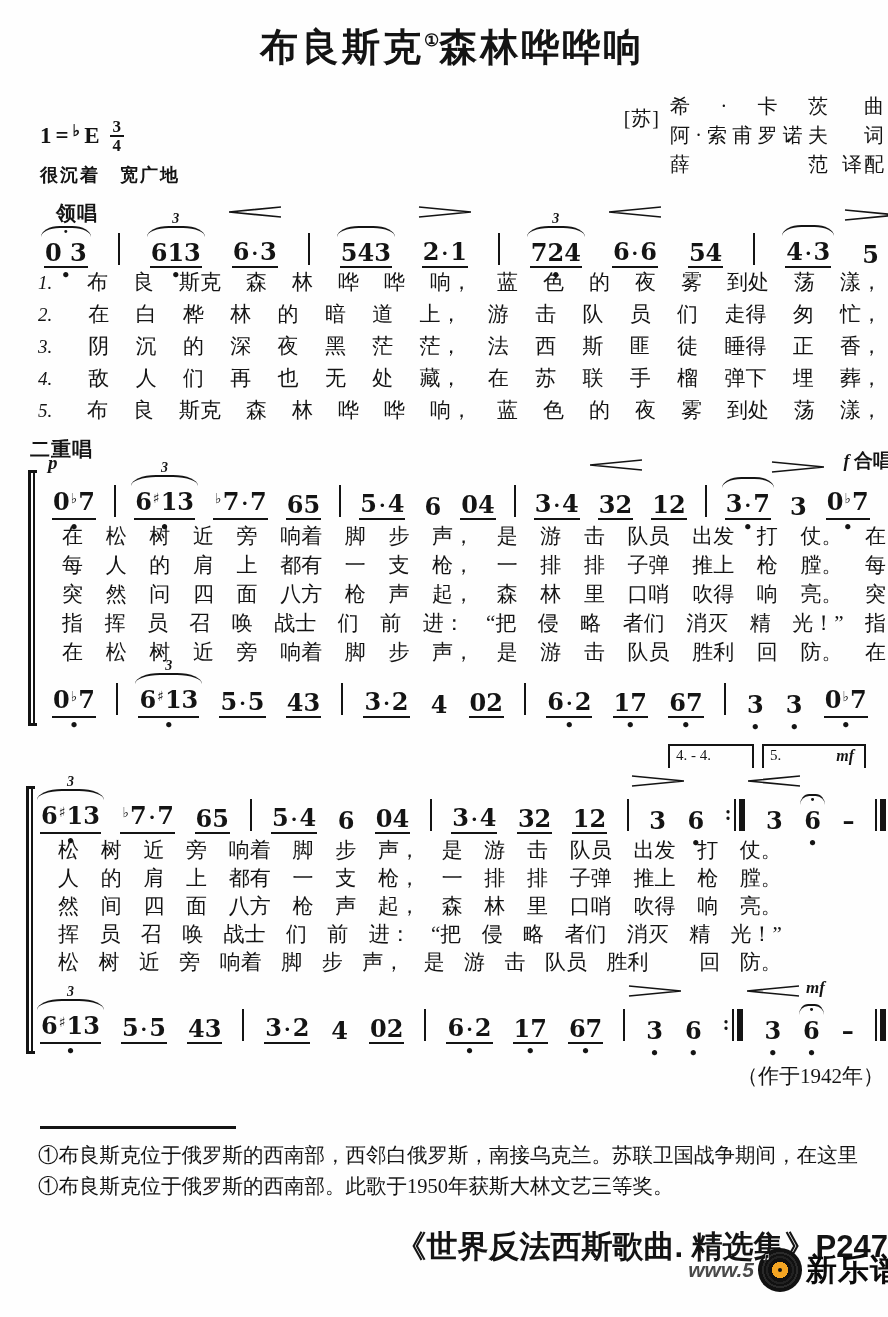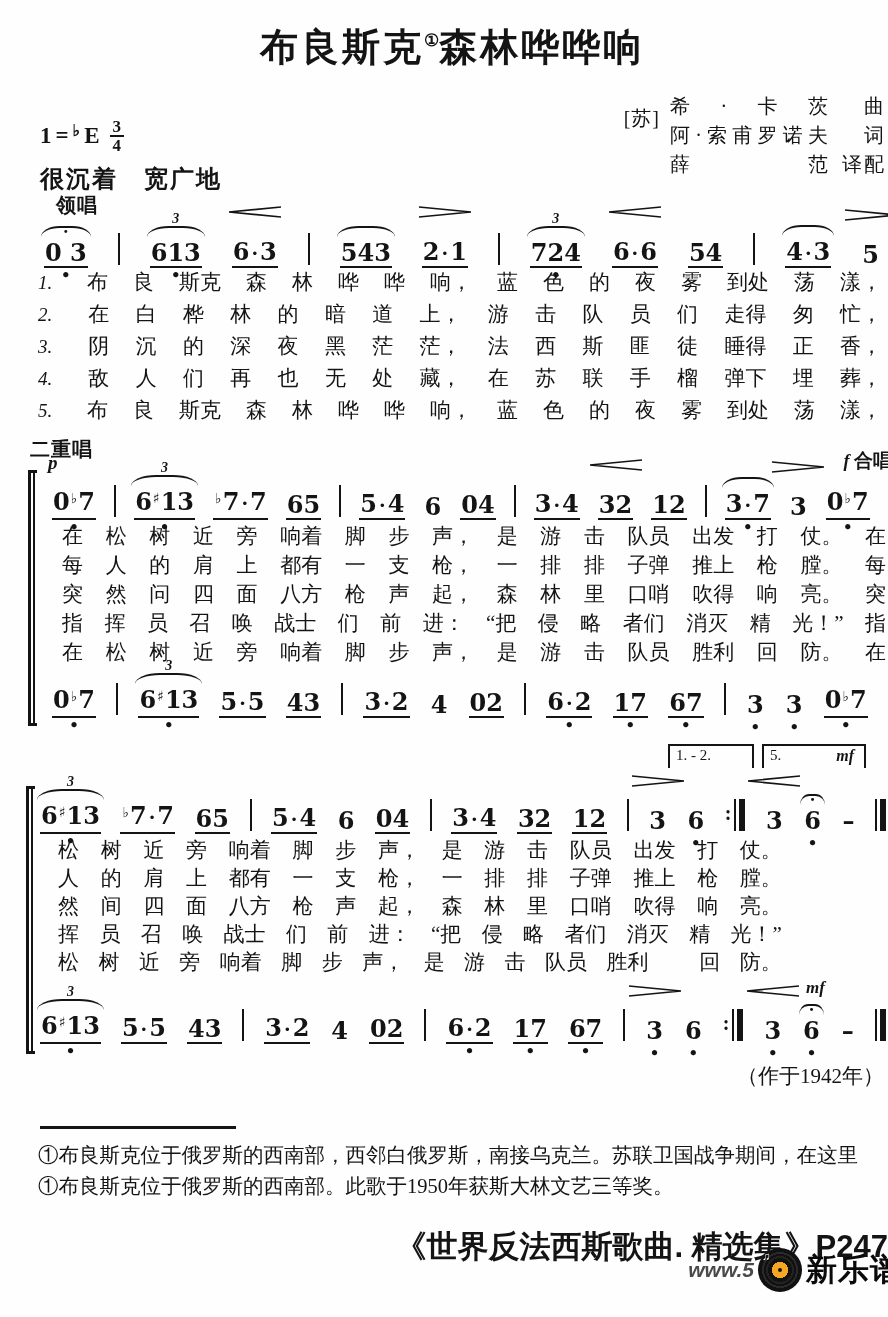--- a/index.html
+++ b/index.html
@@ -11,21 +11,21 @@
   #title sup{font-size:17px;vertical-align:14px;letter-spacing:0;}
   #credits{position:absolute;top:92px;right:18px;display:flex;align-items:flex-start;font-size:20px;}
   #origin{margin-top:13px;margin-right:10px;letter-spacing:1px;}
   .credit-row{display:flex;line-height:29px;}
   .credit-name{width:158px;text-align:justify;text-align-last:justify;}
   .credit-role{width:58px;text-align:right;letter-spacing:2px;}
   #keysig{position:absolute;left:40px;top:118px;font-size:23px;font-weight:bold;display:flex;align-items:center;gap:4px;}
   #keysig .flat{font-size:16px;vertical-align:6px;position:relative;top:-6px;}
   .frac{display:inline-flex;flex-direction:column;align-items:center;font-size:17px;line-height:17px;margin-left:6px;}
   .frac .num{border-bottom:2px solid #141414;padding:0 3px;}
-  #tempo{position:absolute;left:40px;top:163px;font-size:24px;font-weight:bold;letter-spacing:2px;}
+  #tempo{position:absolute;left:40px;top:163px;font-size:18px;font-weight:bold;letter-spacing:2px;}
   
   .music-row{position:absolute;display:flex;justify-content:space-between;align-items:flex-end;height:44px;}
   .note{position:relative;font-weight:bold;font-size:24px;line-height:26px;font-family:"DejaVu Serif","Liberation Serif",serif;padding:0 1px;}
   .note.ul{border-bottom:2px solid #141414;}
   .acc{font-size:14px;position:relative;top:-7px;padding:0 1px;}
   .ddot{font-size:19px;padding:0 2px;}
   .bar{width:2px;height:32px;background:#141414;margin-bottom:3px;}
   .endrep,.finbar{display:flex;align-items:center;gap:3px;height:32px;margin-bottom:3px;}
   .rdots{font-weight:bold;font-size:20px;line-height:20px;position:relative;top:-2px;}
   .thin{width:2px;height:32px;background:#141414;}
@@ -95,21 +95,21 @@
     <span class="flat">♭</span>
     <span>E</span>
     <span class="frac">
       <span class="num">3</span>
       <span>4</span>
     </span>
   </div>
 
   <div id="tempo">很沉着　宽广地</div>
 
-  <div class="sec-label" style="left:56px;top:192px;">领唱</div>
+  <div class="sec-label" style="left:56px;top:200px;">领唱</div>
   <div id="s1-music" class="music-row" style="left:44px;right:24px;top:224px;">
       <span class="note ul"><span class="ntext"><span class="dig">0</span><span class="dig"> </span><span class="dig">3</span></span><span class="ldot">•</span><span class="mark">
           <span class="arc"></span>
           <span class="fdot">·</span>
         </span></span>
       <span class="bar"></span>
       <span class="note ul"><span class="ntext"><span class="dig">6</span><span class="dig">1</span><span class="dig">3</span></span><span class="ldot">•</span><span class="mark">
           <span class="arc"></span>
           <span class="trilabel">3</span>
         </span></span>
@@ -402,21 +402,21 @@
         <span class="bar"></span>
         <span class="note"><span class="ntext"><span class="dig">3</span></span><span class="ldot">•</span></span>
         <span class="note"><span class="ntext"><span class="dig">3</span></span><span class="ldot">•</span></span>
         <span class="note ul"><span class="ntext"><span class="dig">0</span><span class="acc">♭</span><span class="dig">7</span></span><span class="ldot">•</span></span>
         <span class="bar"></span>
       </div>
   </div>
 
   <div id="s3" style="position:absolute;left:0;right:0;top:742px;height:320px;">
     <div class="volta" style="left:668px;top:2px;width:86px;">
-        <span>1. - 2.</span>
+        <span>4. - 4.</span>
       </div>
     <div class="volta" style="left:762px;top:2px;width:104px;">
         <span>5.</span>
         <span class="vdyn">mf</span>
       </div>
     <div class="vbracket" style="left:26px;top:44px;height:268px;"></div>
     <div id="s3-music-upper" class="music-row" style="left:40px;right:18px;top:48px;">
         <span class="note ul"><span class="ntext"><span class="dig">6</span><span class="acc">♯</span><span class="dig">1</span><span class="dig">3</span></span><span class="ldot">•</span><span class="mark">
             <span class="arc"></span>
             <span class="trilabel">3</span>

